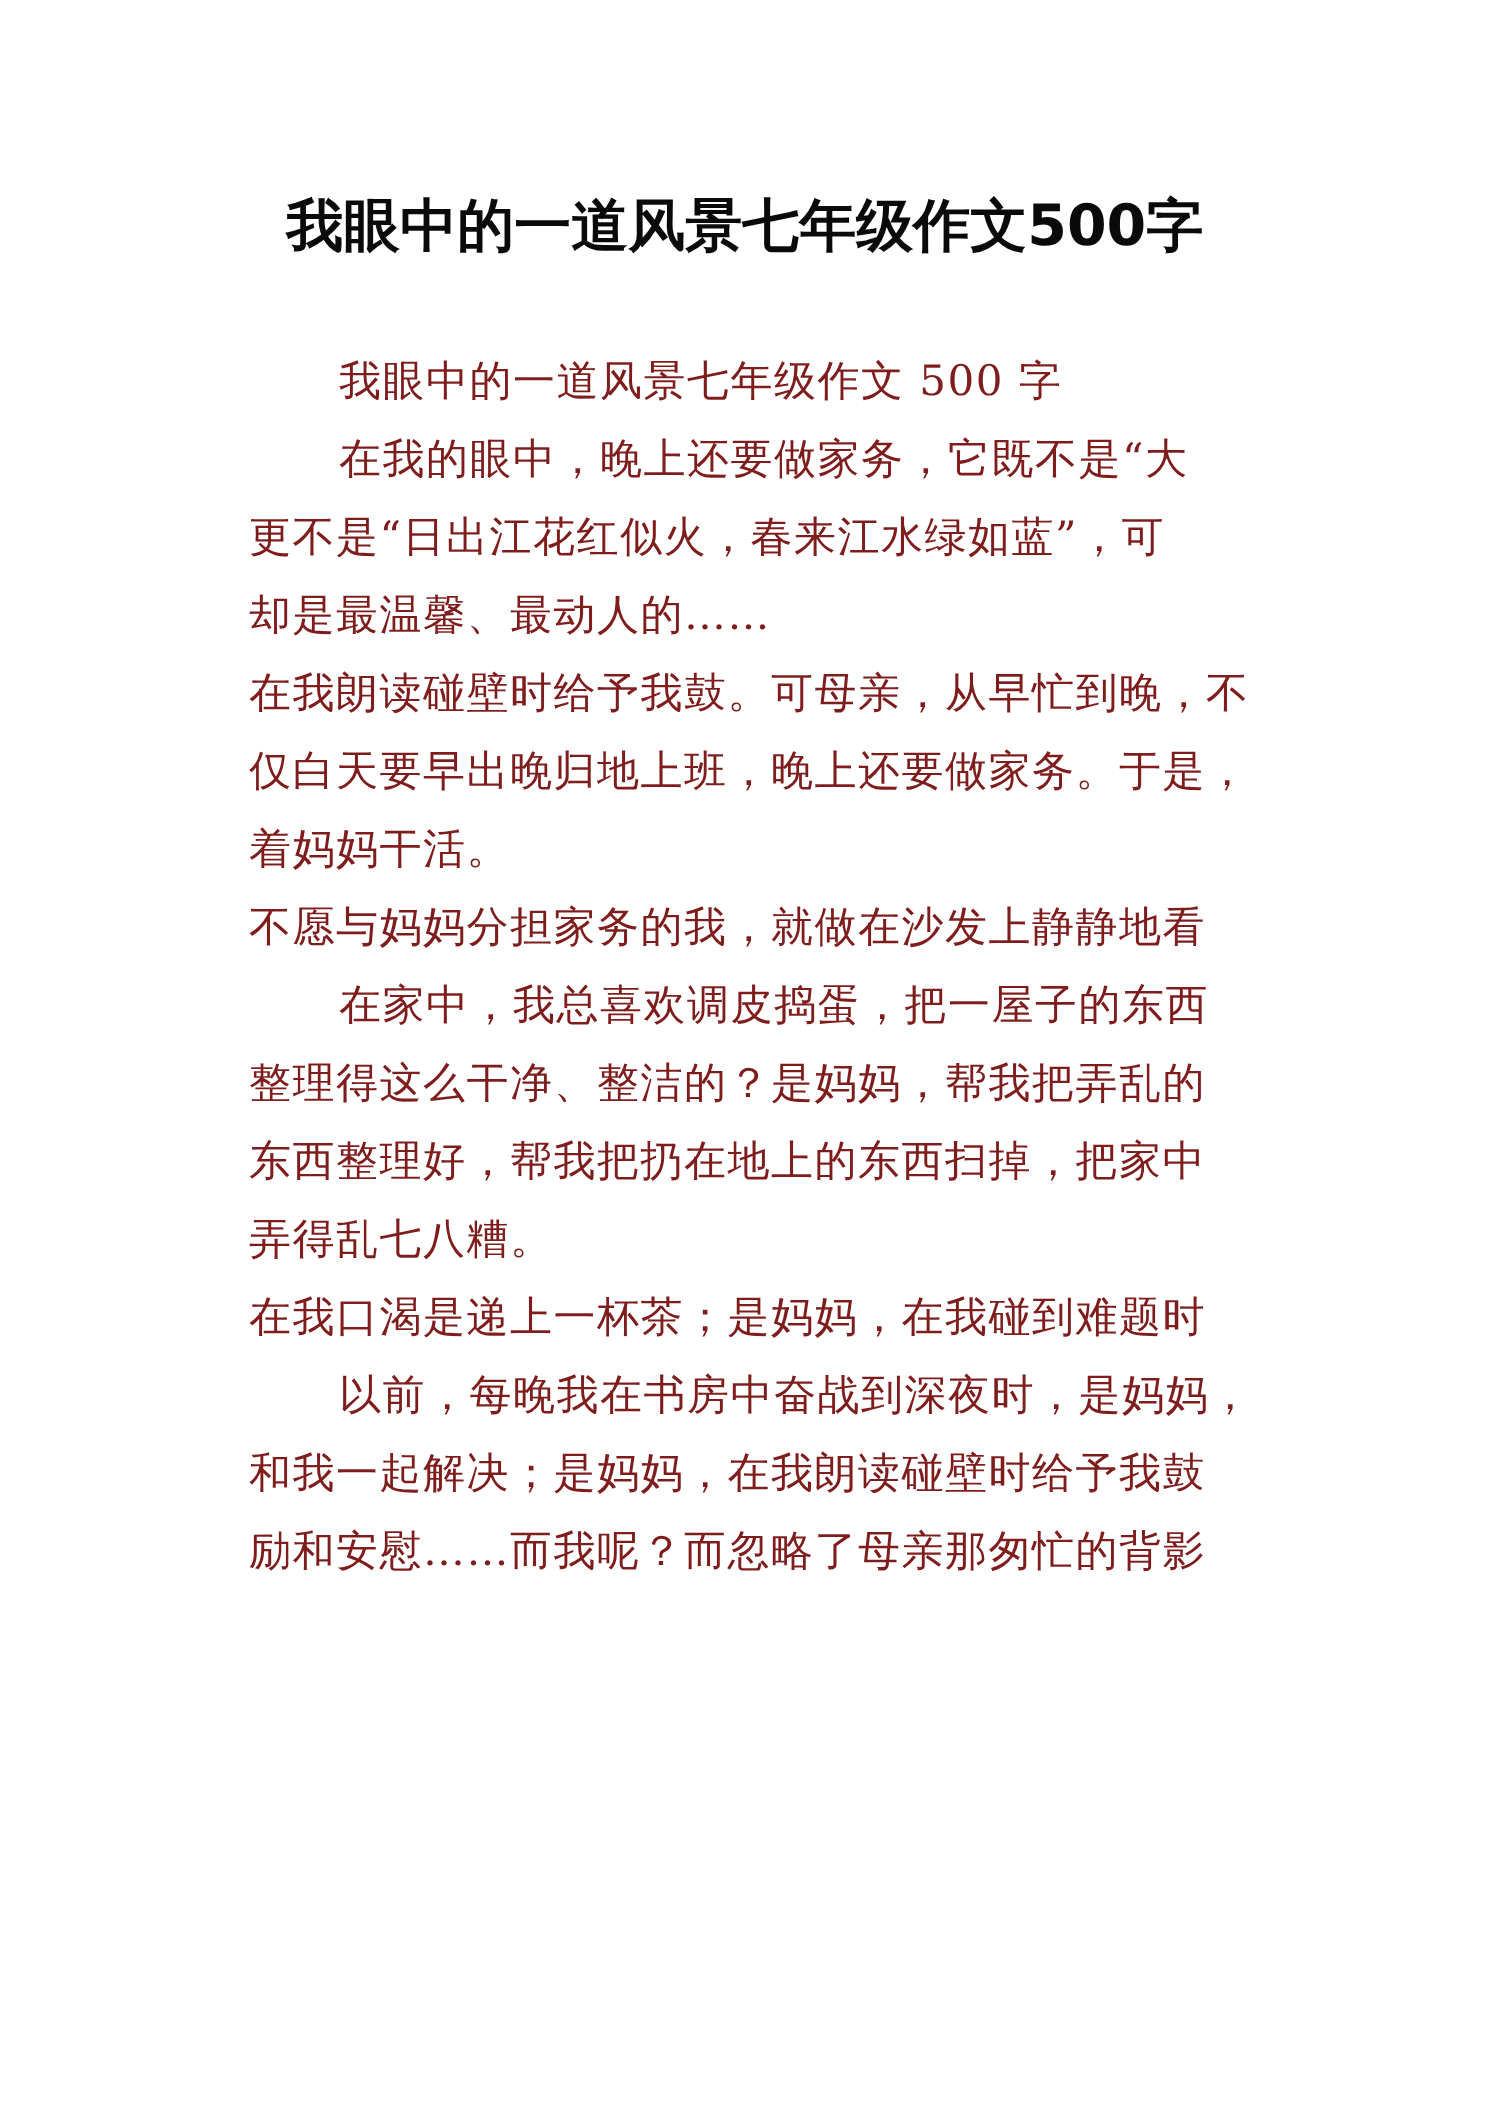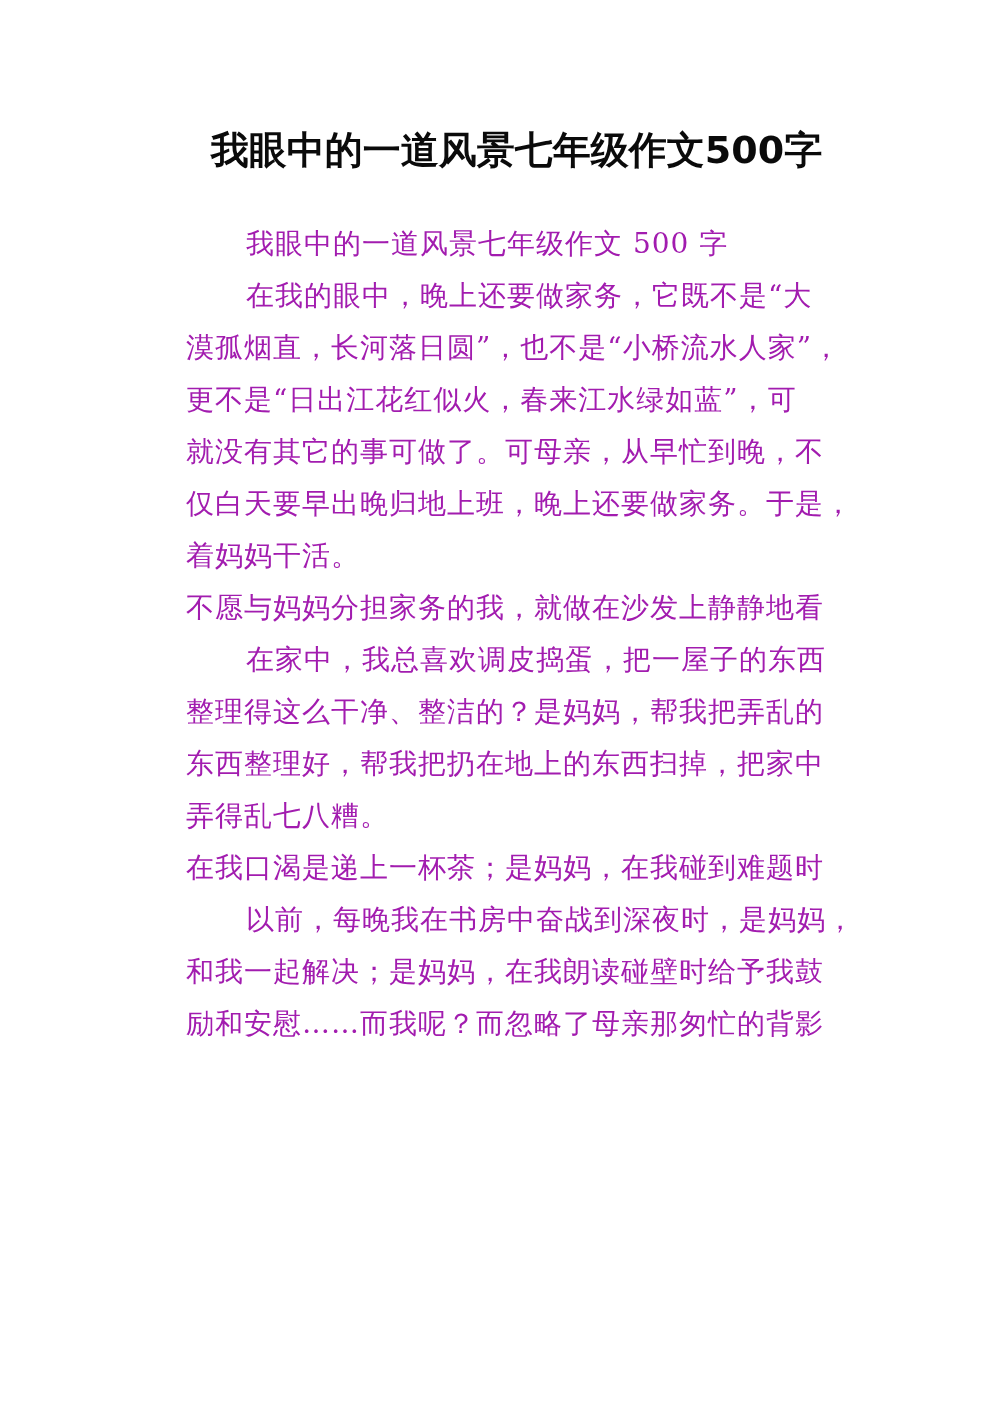--- a/index.html
+++ b/index.html
@@ -13,44 +13,43 @@
       position: relative;
       overflow: hidden;
       color: #111111;
     }
     .page {
       position: absolute;
       left: 0; top: 0;
       width: 819px;
       height: 1404px;
       background: #ffffff;
-      margin-left: 20px;
     }
     .title {
       position: absolute;
       top: 122px;
       left: 0;
       width: 993px;
       text-align: center;
       font-family: "DejaVu Sans", "Liberation Sans", sans-serif;
       font-weight: bold;
       font-size: 38px;
       line-height: 56px;
       letter-spacing: 0px;
       color: #0a0a0a;
       white-space: nowrap;
     }
     .body {
       position: absolute;
       left: 166px;
-      top: 218px;
+      top: 228px;
       width: 680px;
       font-family: "DejaVu Serif", "Liberation Serif", serif;
       font-size: 28px;
-      color: #a21caf;
+      color: #7f1d1d;
     }
     .line {
       display: block;
       height: 52px;
       line-height: 52px;
       white-space: nowrap;
       letter-spacing: 1px;
     }
     .line.indent {
       padding-left: 60px;
@@ -63,26 +62,26 @@
   <div class="title">我眼中的一道风景七年级作文500字</div>
 
   <div class="body">
 
     <div>
       <span class="line indent">我眼中的一道风景七年级作文 500 字</span>
     </div>
 
     <div>
       <span class="line indent">在我的眼中，晚上还要做家务，它既不是“大</span>
-      <span class="line">漠孤烟直，长河落日圆”，也不是“小桥流水人家”，</span>
       <span class="line">更不是“日出江花红似火，春来江水绿如蓝”，可</span>
+      <span class="line">却是最温馨、最动人的……</span>
     </div>
 
     <div>
-      <span class="line">就没有其它的事可做了。可母亲，从早忙到晚，不</span>
+      <span class="line">在我朗读碰壁时给予我鼓。可母亲，从早忙到晚，不</span>
       <span class="line">仅白天要早出晚归地上班，晚上还要做家务。于是，</span>
       <span class="line">着妈妈干活。</span>
       <span class="line">不愿与妈妈分担家务的我，就做在沙发上静静地看</span>
     </div>
 
     <div>
       <span class="line indent">在家中，我总喜欢调皮捣蛋，把一屋子的东西</span>
       <span class="line">整理得这么干净、整洁的？是妈妈，帮我把弄乱的</span>
       <span class="line">东西整理好，帮我把扔在地上的东西扫掉，把家中</span>
       <span class="line">弄得乱七八糟。</span>

